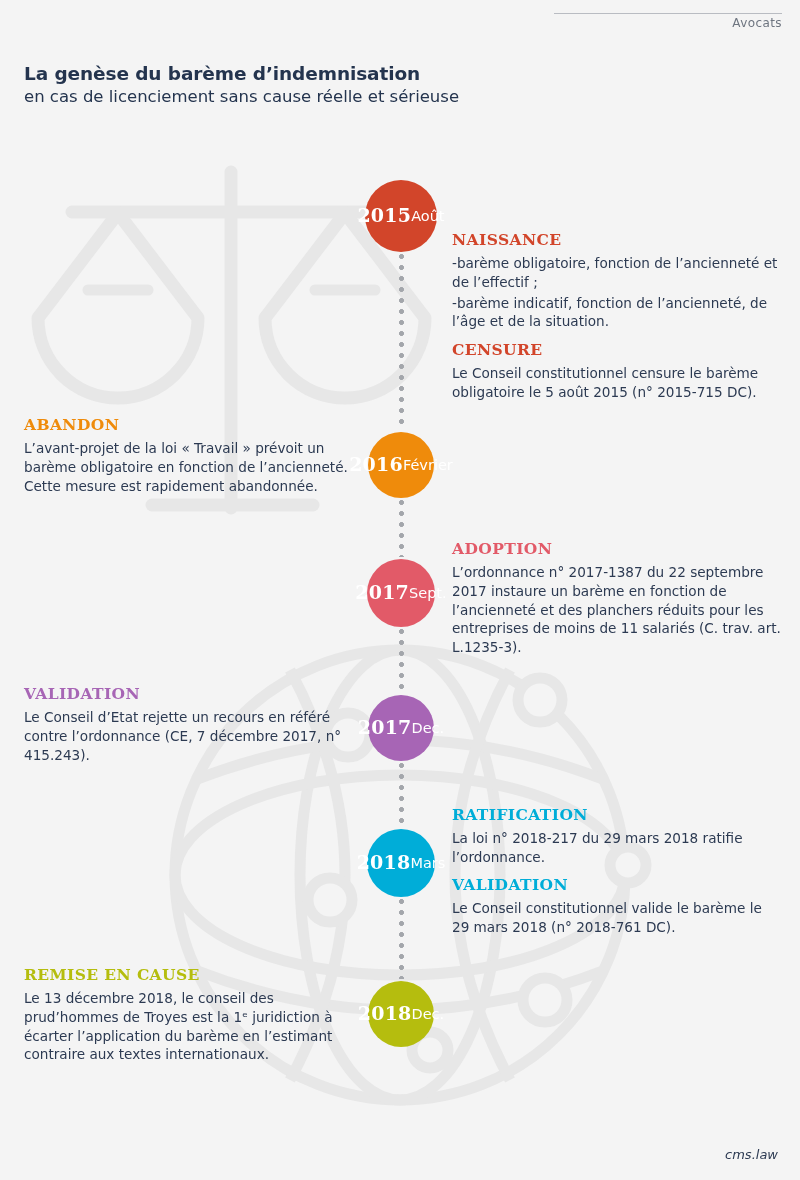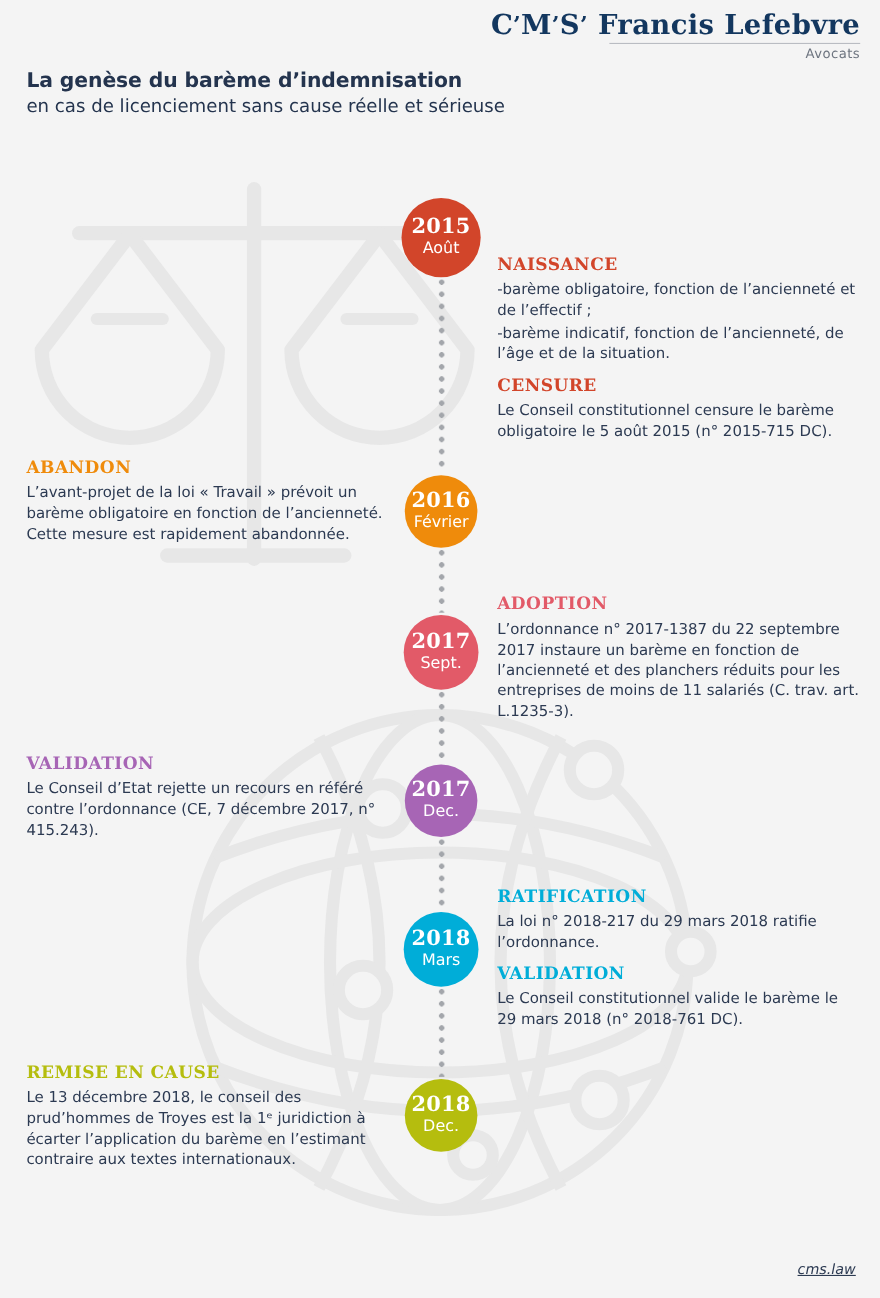--- a/index.html
+++ b/index.html
@@ -97,21 +97,21 @@
   }
 
   .node {
     position: absolute;
     border-radius: 50%;
     color: #ffffff;
     text-align: center;
     z-index: 4;
     box-sizing: border-box;
     display: flex;
-    flex-direction: column;
+    flex-direction: row;
     align-items: center;
     justify-content: center;
   }
   .node .yr {
     font-family: "DejaVu Serif", "Liberation Serif", serif;
     font-weight: bold;
     font-size: 19px;
     line-height: 1.05;
     letter-spacing: 0.2px;
   }
@@ -143,21 +143,20 @@
 
   
   #footer {
     position: absolute;
     right: 22px;
     bottom: 18px;
     font-size: 13px;
     font-style: italic;
     color: #2c3a52;
     z-index: 5;
-    text-decoration: underline;
   }
 </style>
 </head>
 <body>
 
 <svg id="bg-art" viewBox="0 0 800 1180" xmlns="http://www.w3.org/2000/svg" aria-hidden="true">
   <g stroke="#e7e7e7" fill="none" stroke-linecap="round" stroke-linejoin="round">
     <line x1="231" y1="172" x2="231" y2="508" stroke-width="13"></line>
     <line x1="72" y1="212" x2="390" y2="212" stroke-width="13"></line>
     <line x1="152" y1="505" x2="313" y2="505" stroke-width="13"></line>
@@ -179,21 +178,20 @@
     <circle cx="540" cy="700" r="22"></circle>
     <circle cx="348" cy="735" r="22"></circle>
     <circle cx="330" cy="900" r="22"></circle>
     <circle cx="545" cy="1000" r="22"></circle>
     <circle cx="628" cy="865" r="18"></circle>
     <circle cx="430" cy="1050" r="18"></circle>
   </g>
 </svg>
 
 <div id="logo-block">
-  <div id="logo-wordmark"><span>C</span><span class="tick">’</span><span>M</span><span class="tick">’</span><span>S</span><span class="tick">’</span>&nbsp;<span>Francis Lefebvre</span></div>
   <div id="logo-rule"></div>
   <div id="logo-sub">Avocats</div>
 </div>
 
 <div id="title-block">
   <div id="title-main">La genèse du barème d’indemnisation</div>
   <div id="title-sub">en cas de licenciement sans cause réelle et sérieuse</div>
 </div>
 
 <div id="timeline">

